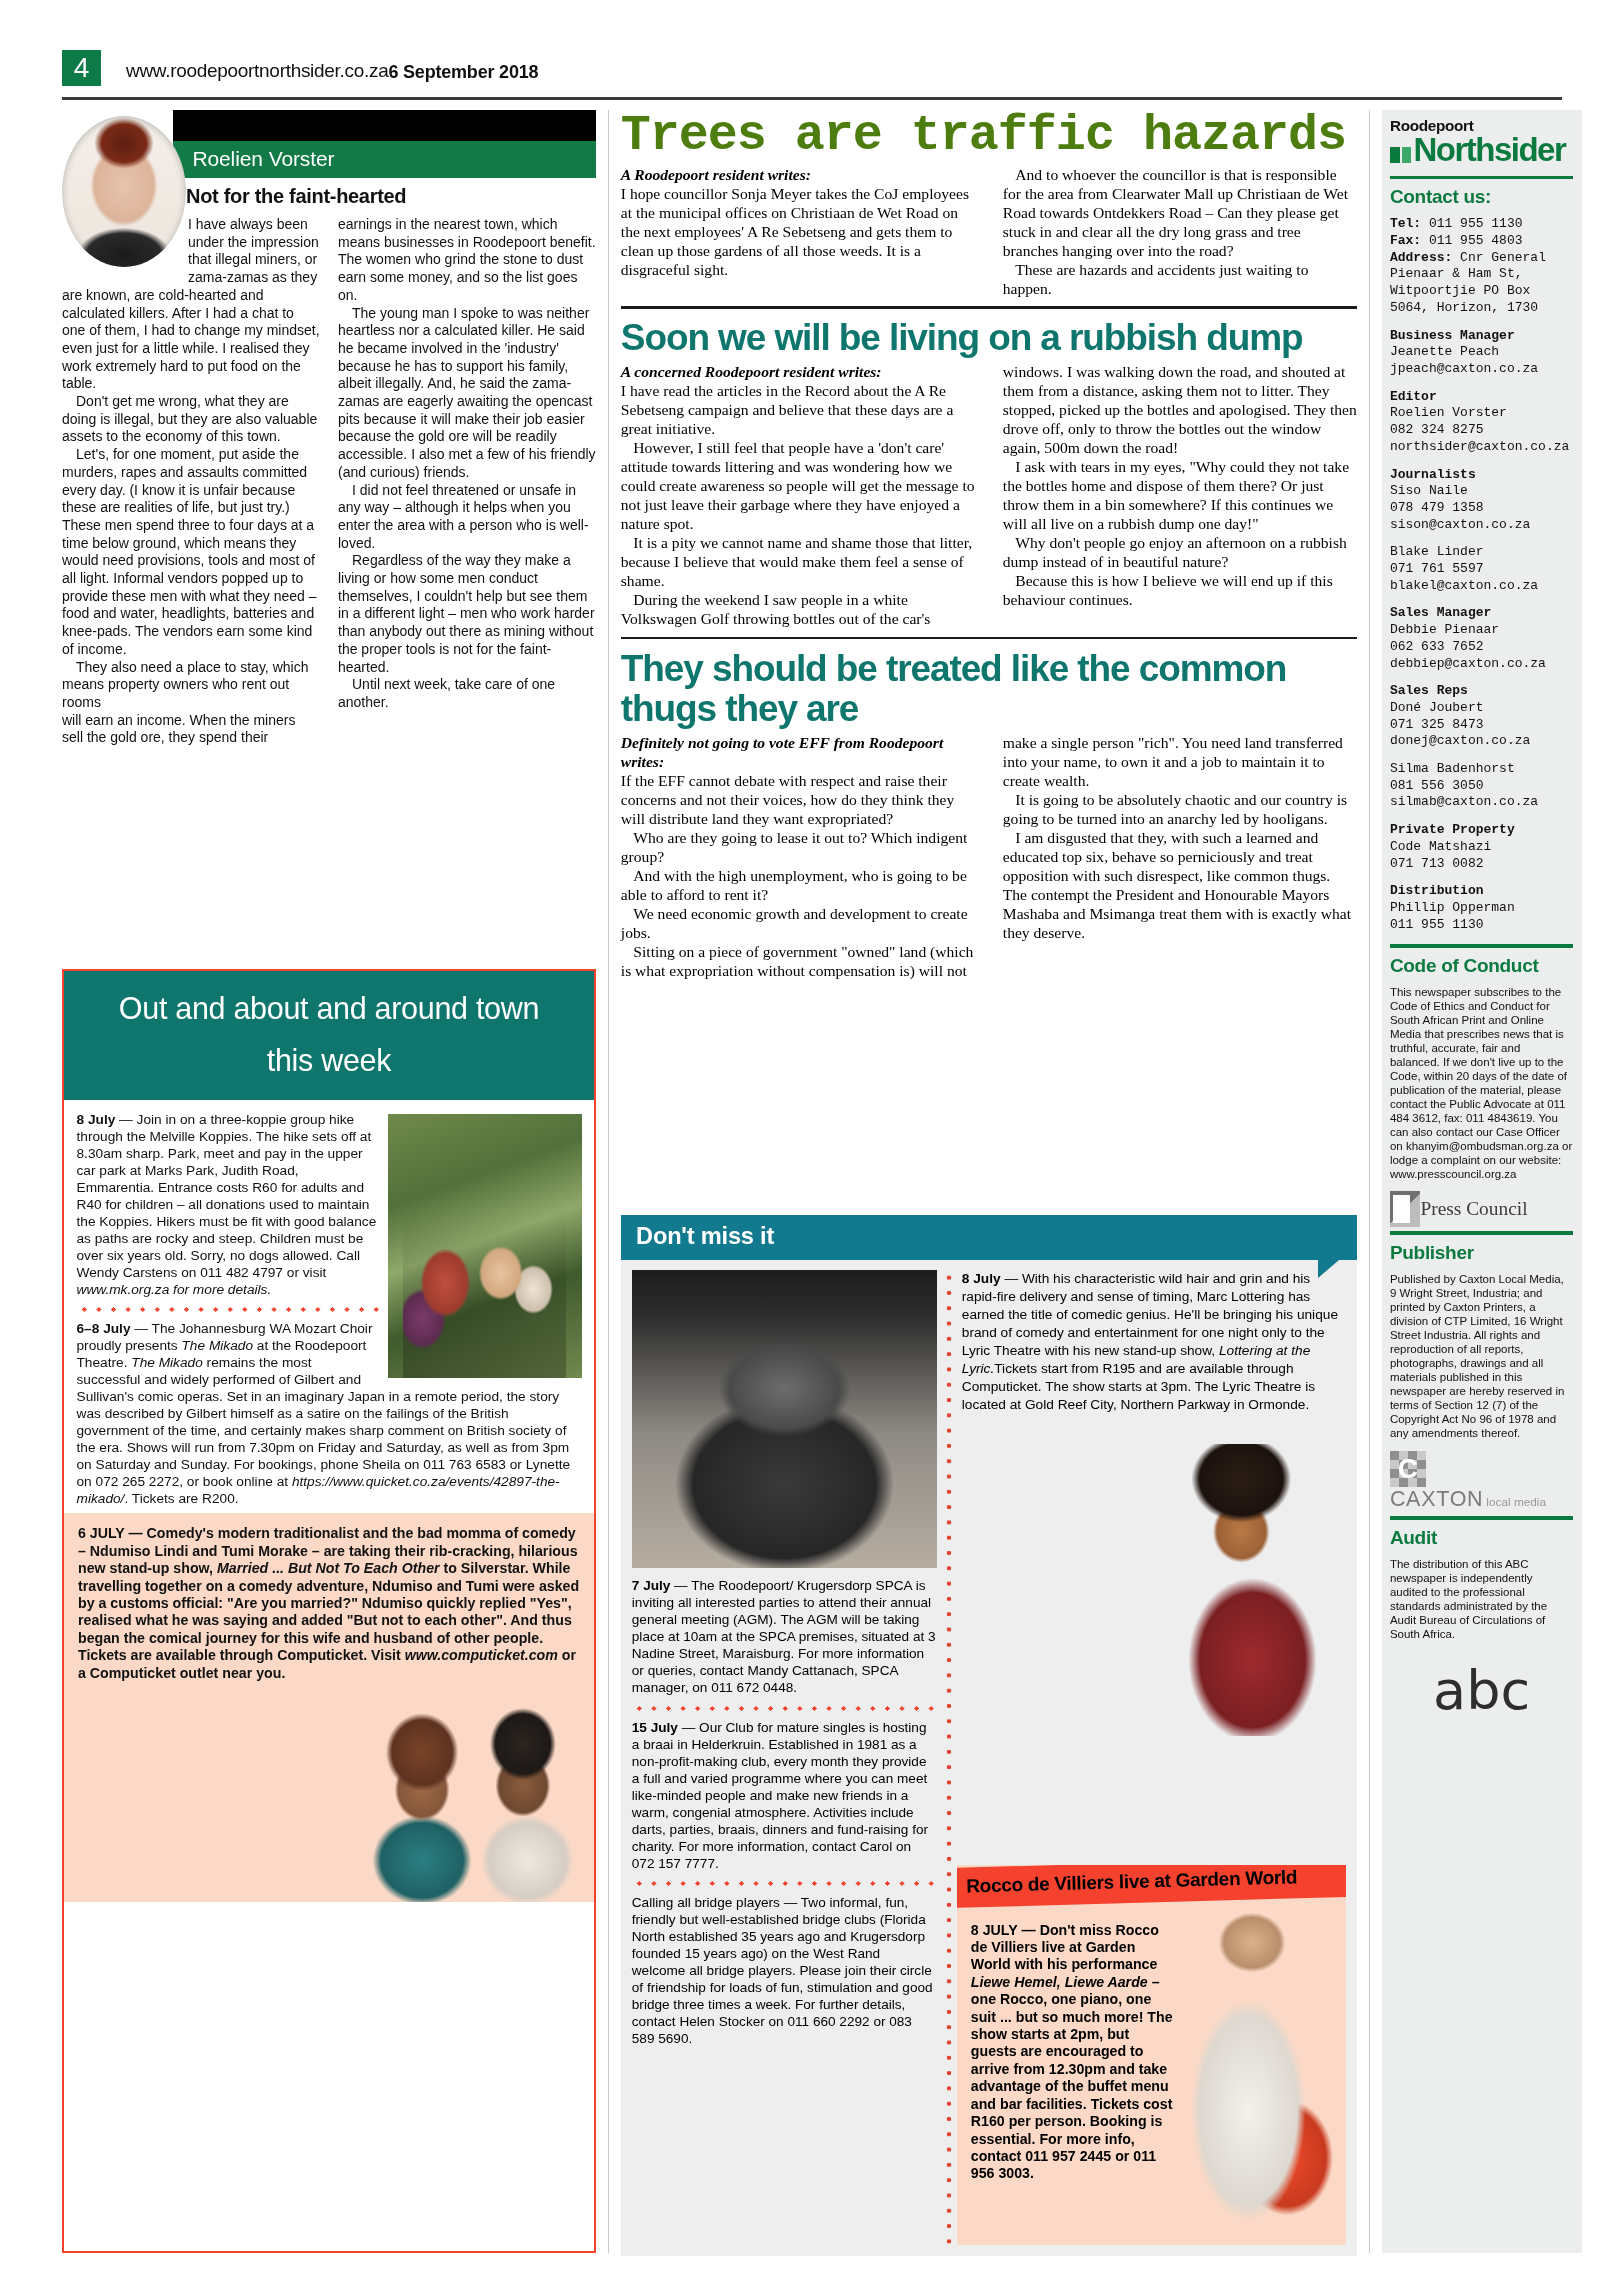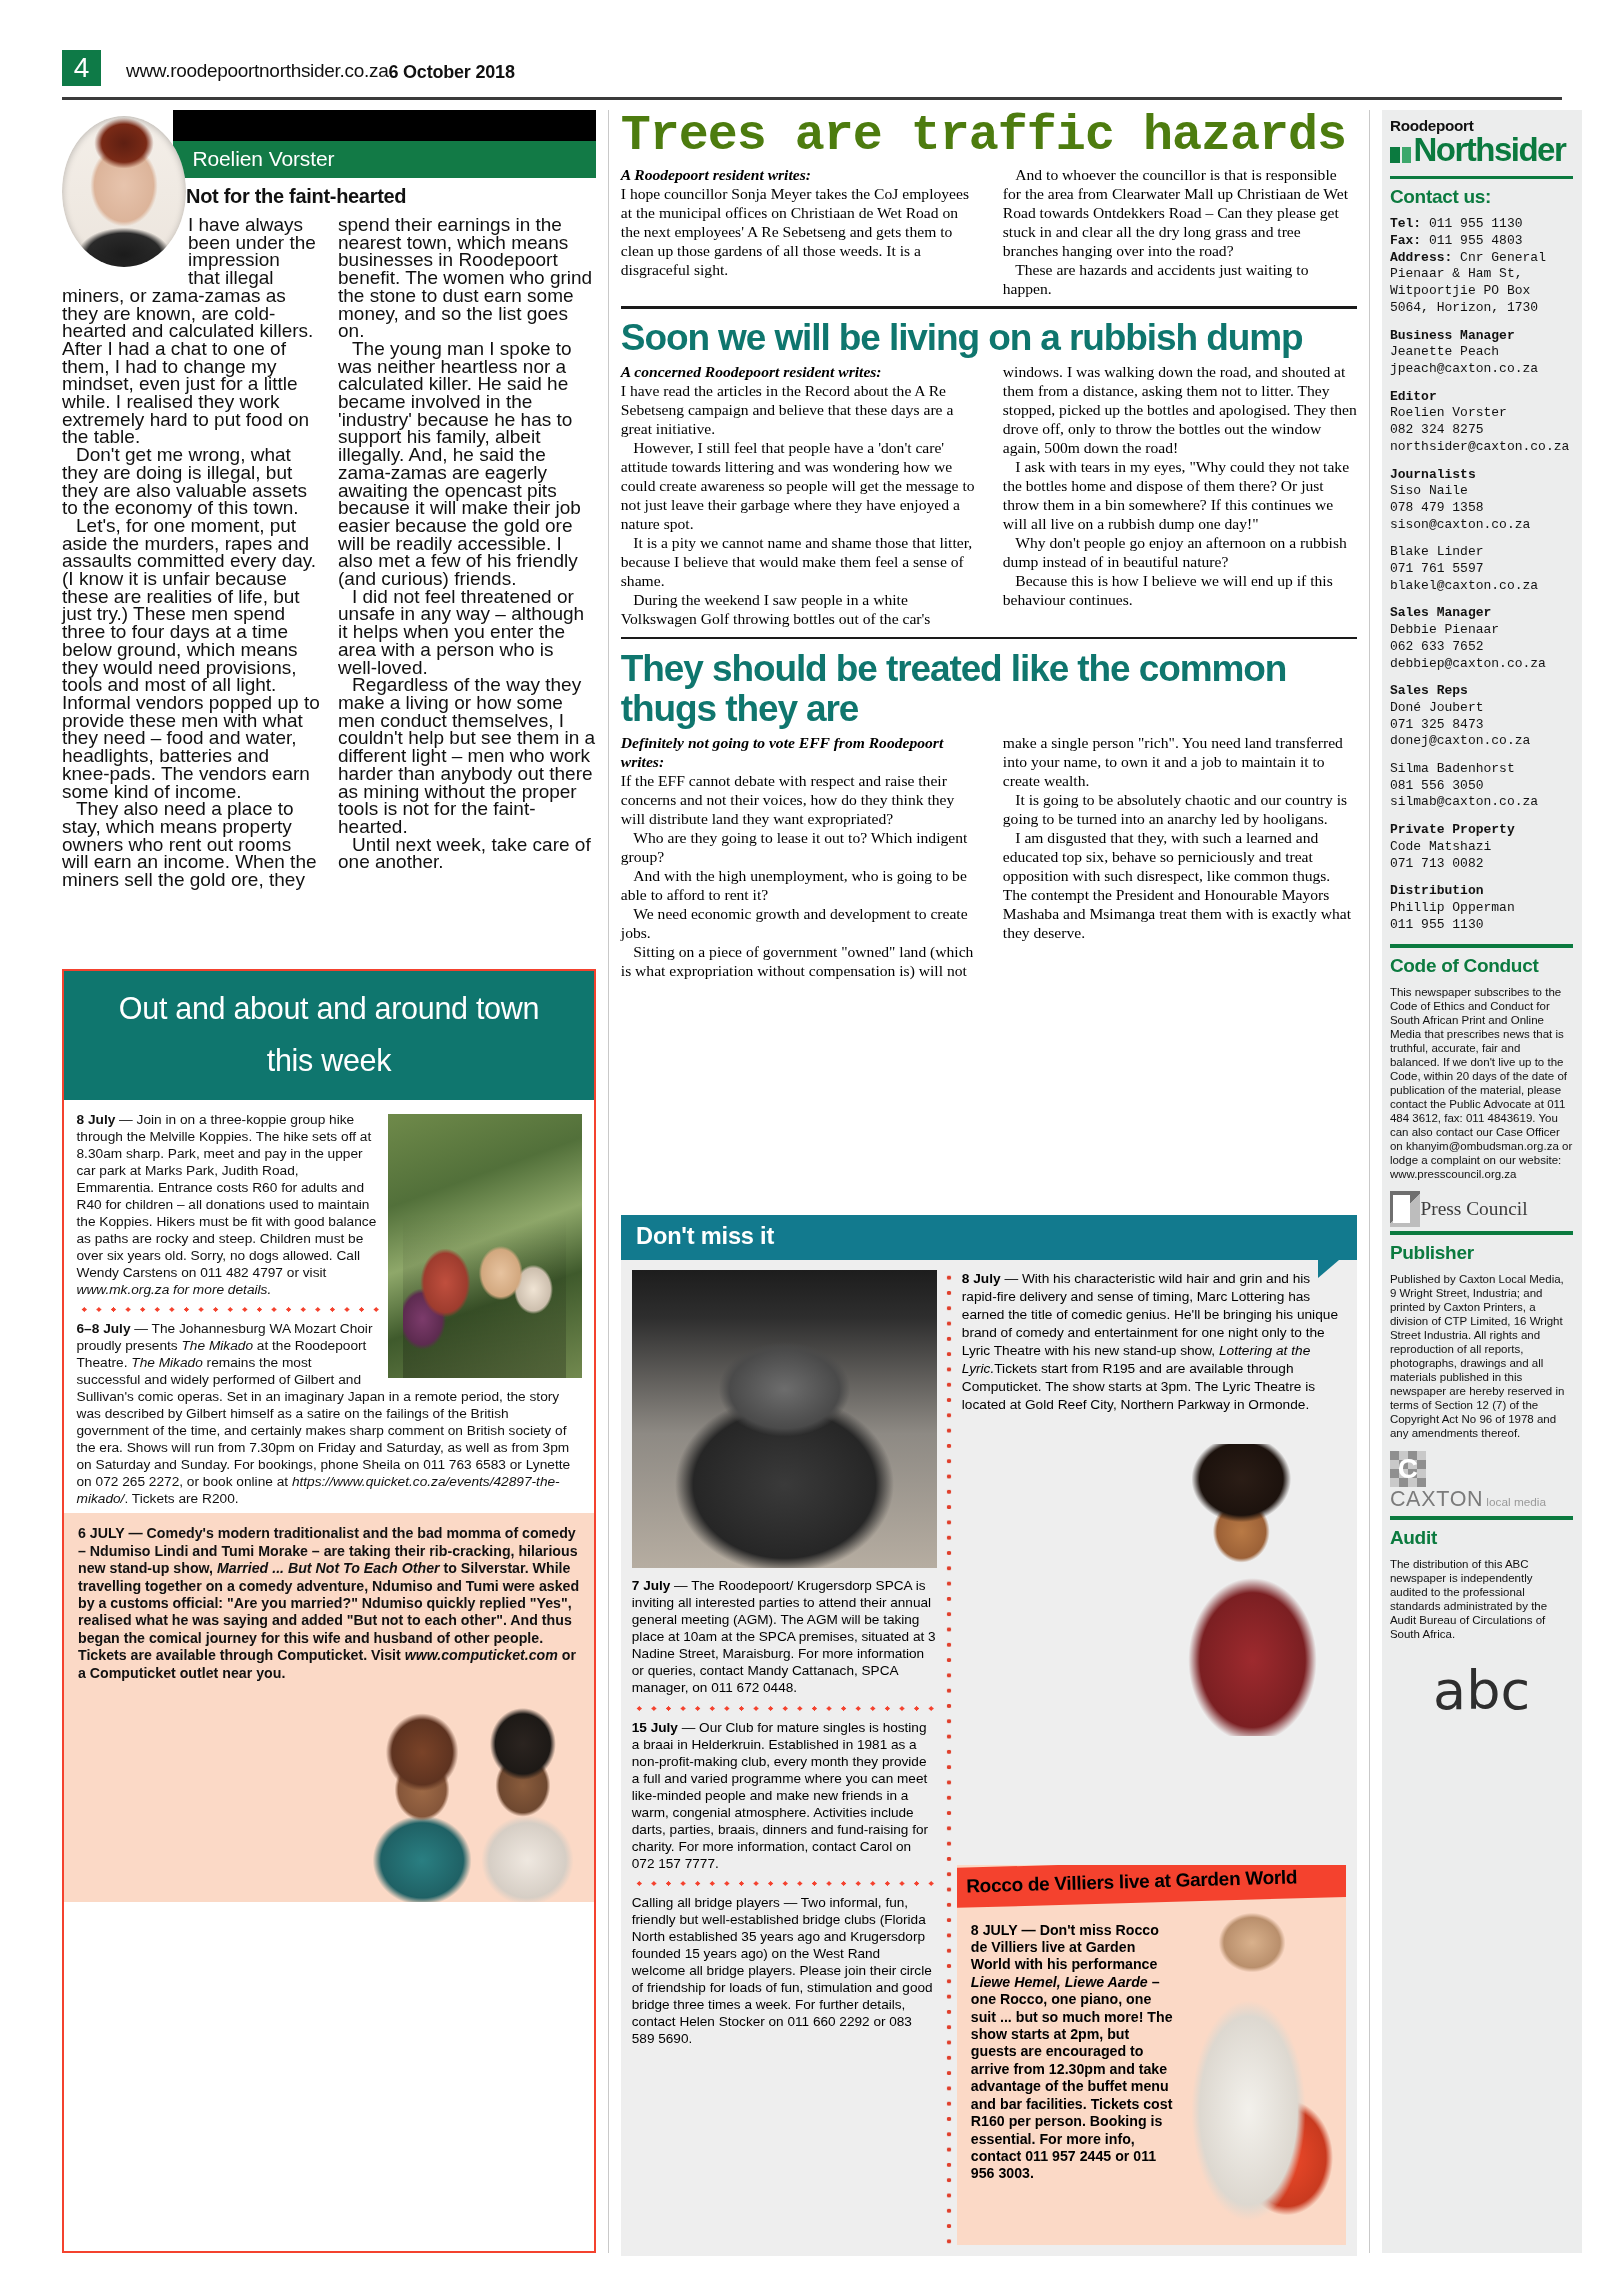--- a/index.html
+++ b/index.html
@@ -49,21 +49,21 @@
       radial-gradient(ellipse 34% 34% at 50% 46%, #e7c4ad 0%, #dcb49a 70%, transparent 80%),
       radial-gradient(ellipse 50% 24% at 50% 92%, #1b1b1b 0%, #2a2a2a 60%, transparent 75%),
       linear-gradient(#f4efe9, #ece5dd);
     box-shadow: 0 1.4px 7px rgba(0,0,0,.25) inset;
   }
   .columnist-kicker {
     position: absolute; left: 124px; top: 75px; font-size: 20px; font-weight: bold; color: #111;
     letter-spacing: -0.3px;
   }
   .col-body { position: absolute; top: 106px; left: 0; right: 0; columns: 2; column-gap: 18px; }
-  .col-body p { font-size: 19px; line-height: 17.7px; color: #111; text-align: left; }
+  .col-body p { font-size: 14px; line-height: 17.7px; color: #111; text-align: left; }
   .col-body p.indent { text-indent: 14px; }
   .col-wrapshape { float: left; width: 126px; height: 54px; shape-outside: margin-box; }
   .col-intro { text-align: right; }
 
   
   .oab {
     position: absolute; top: 859px; left: 0; right: 0; bottom: 0;
     border: 2.1px solid #f4422e;
   }
   .oab-head {
@@ -207,21 +207,21 @@
   .abc-logo { font-size: 54px; color:#2e2e2e; font-weight:400; text-align:center; margin-top: 18px; font-family:"DejaVu Sans", sans-serif;}
 </style>
 </head>
 <body>
 
 <div class="page">
 
   <div class="masthead">
     <div class="pagenum">4</div>
     <div class="siteurl">www.roodepoortnorthsider.co.za</div>
-    <div class="issue-date">6 October 2018</div>
+    <div class="issue-date">6 September 2018</div>
   </div>
   <div class="rule-main"></div>
 
   <div class="body-grid">
 
     <div class="leftcol">
 
       <div class="columnist-wrap">
         <div class="columnist-black"></div>
         <div class="columnist-green">Roelien Vorster</div>

